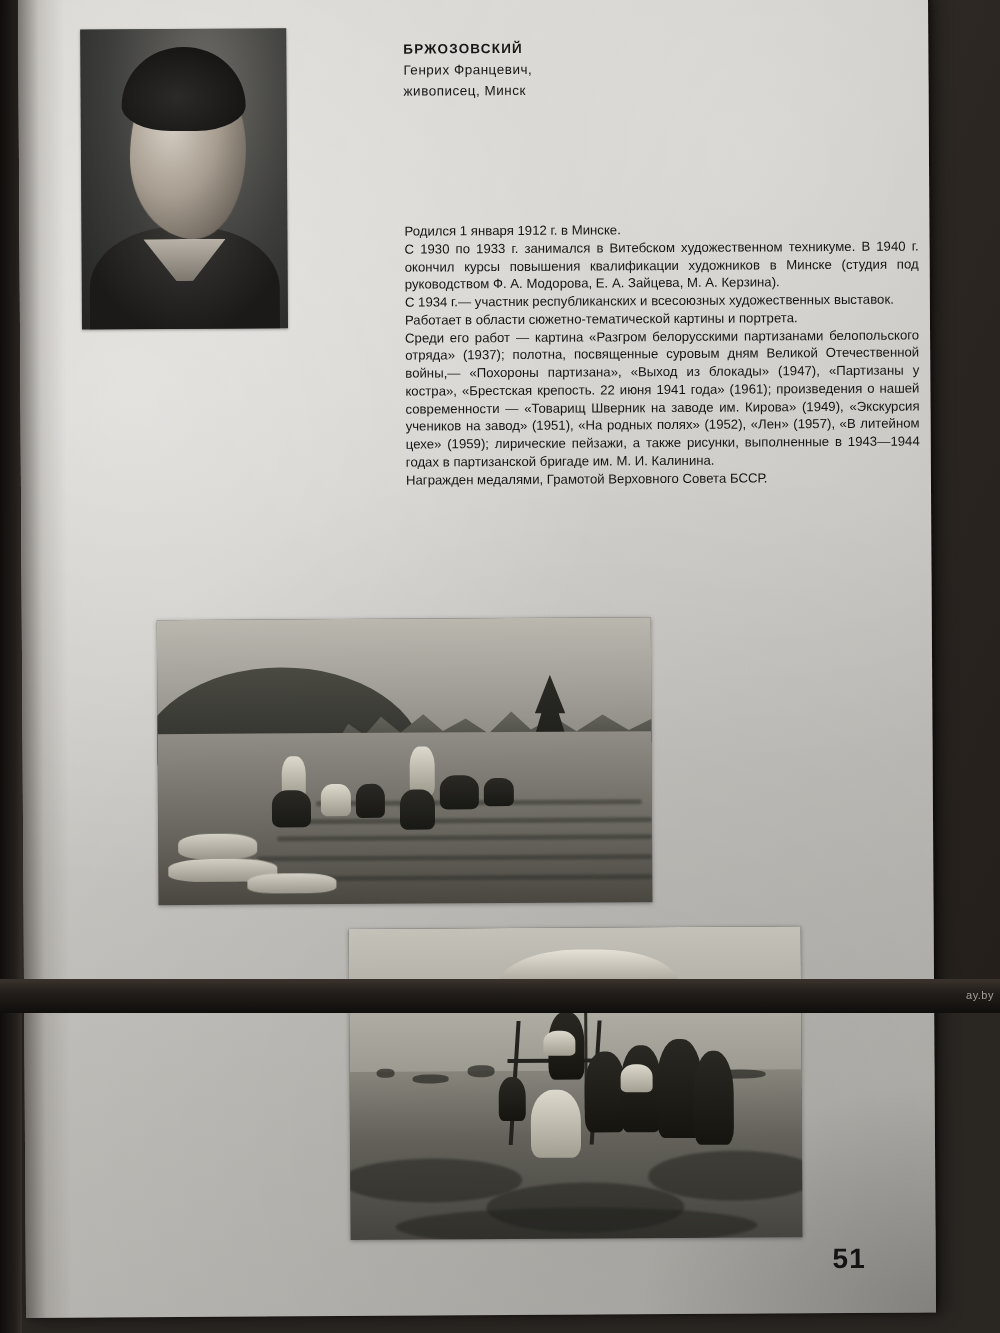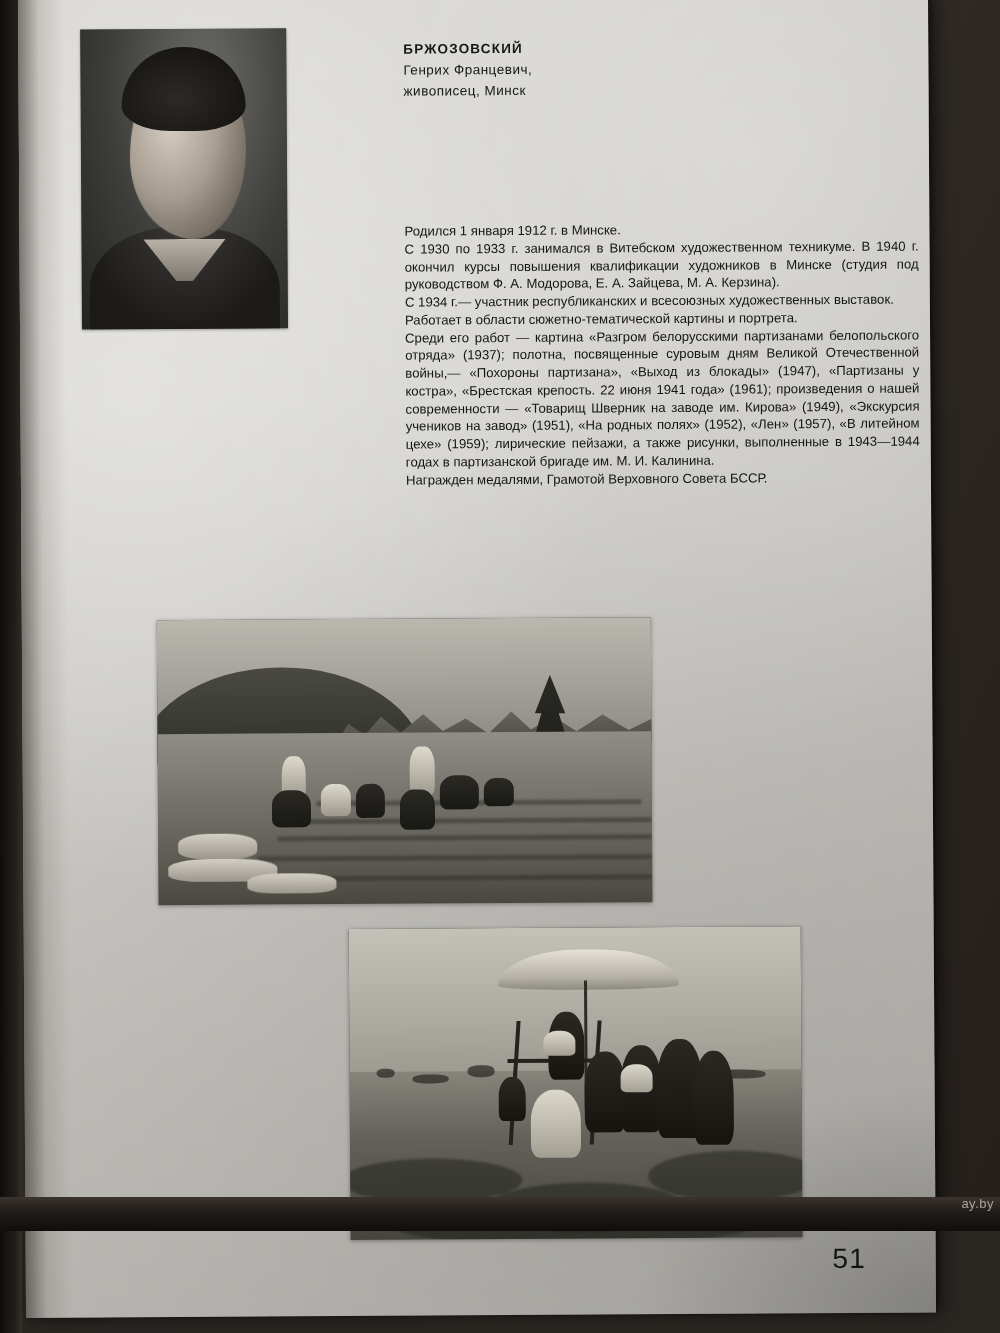--- a/index.html
+++ b/index.html
@@ -12,21 +12,21 @@
     width: 1000px;
     height: 1333px;
     overflow: hidden;
     font-family: "Liberation Sans", sans-serif;
   }
 
   
   #photo {
     position: relative;
     width: 1000px;
-    height: 1231px;
+    height: 1013px;
     background:
       linear-gradient(115deg, #312b26 0%, #3a332c 25%, #2e2924 60%, #241f1b 100%);
   }
 
   
   #desk-left {
     position: absolute;
     left: 0; top: 0;
     width: 22px; height: 1333px;
     background: linear-gradient(90deg, #0d0b0a 0%, #241f1c 70%, #3a332d 100%);
@@ -307,31 +307,31 @@
     background: rgba(45,44,39,.75);
     border-radius: 40%;
   }
 
   
   #page-number {
     position: absolute;
     right: 70px;
     bottom: 38px;
     font-size: 28px;
-    font-weight: normal;
+    font-weight: bold;
     letter-spacing: 1px;
     color: #131313;
   }
 
   
   #watermark {
     position: absolute;
     right: 6px;
-    bottom: 20px;
-    font-size: 13px;
+    bottom: 12px;
+    font-size: 11px;
     color: #cfcabf;
     opacity: .75;
     letter-spacing: .5px;
   }
 </style>
 </head>
 <body>
 
 <div id="photo">
 

